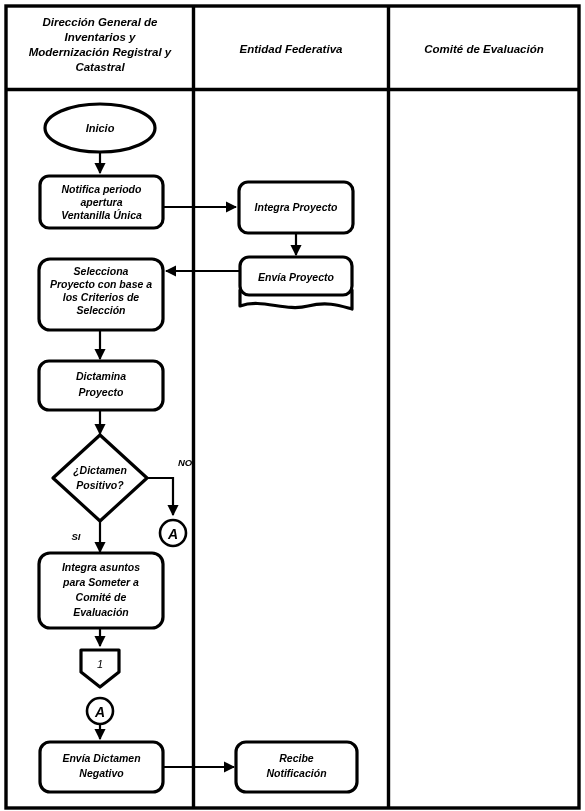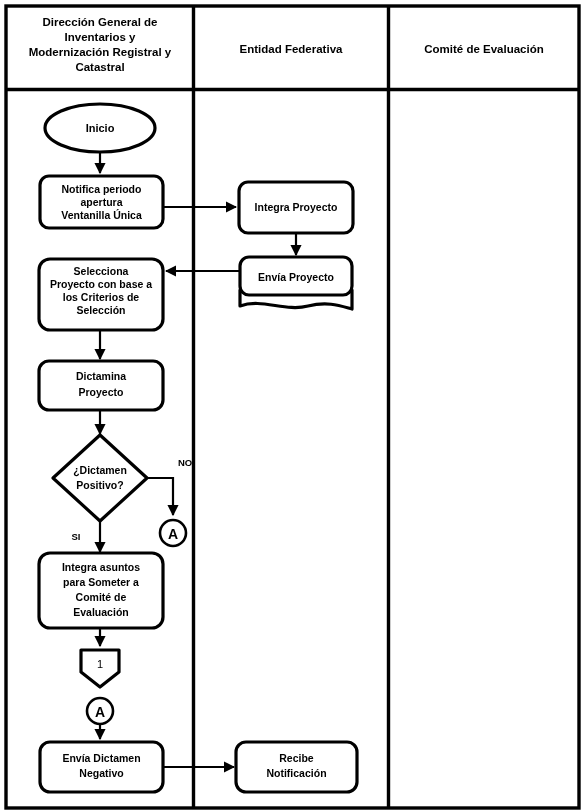--- a/index.html
+++ b/index.html
@@ -11,20 +11,21 @@
   body {
     font-family: "Liberation Sans", "DejaVu Sans", sans-serif;
     color: #000000;
   }
   #canvas {
     position: relative;
     width: 585px;
     height: 811px;
     background: #ffffff;
     overflow: hidden;
+    font-style: italic;
   }
   #flow-svg {
     position: absolute;
     left: 0;
     top: 0;
     width: 585px;
     height: 811px;
   }
   .lane-title {
     font-weight: bold;

